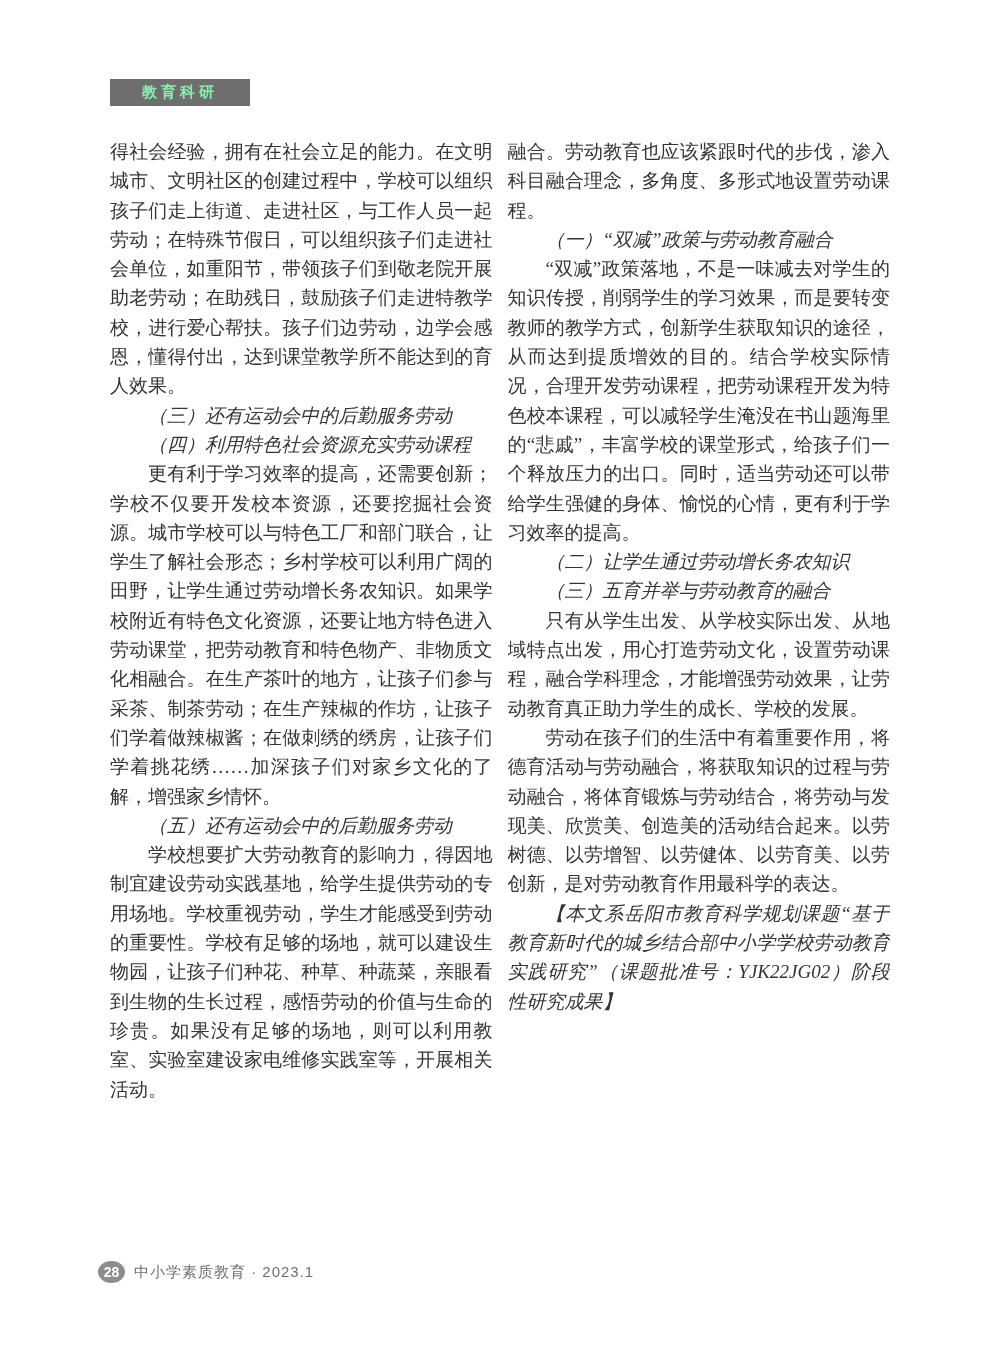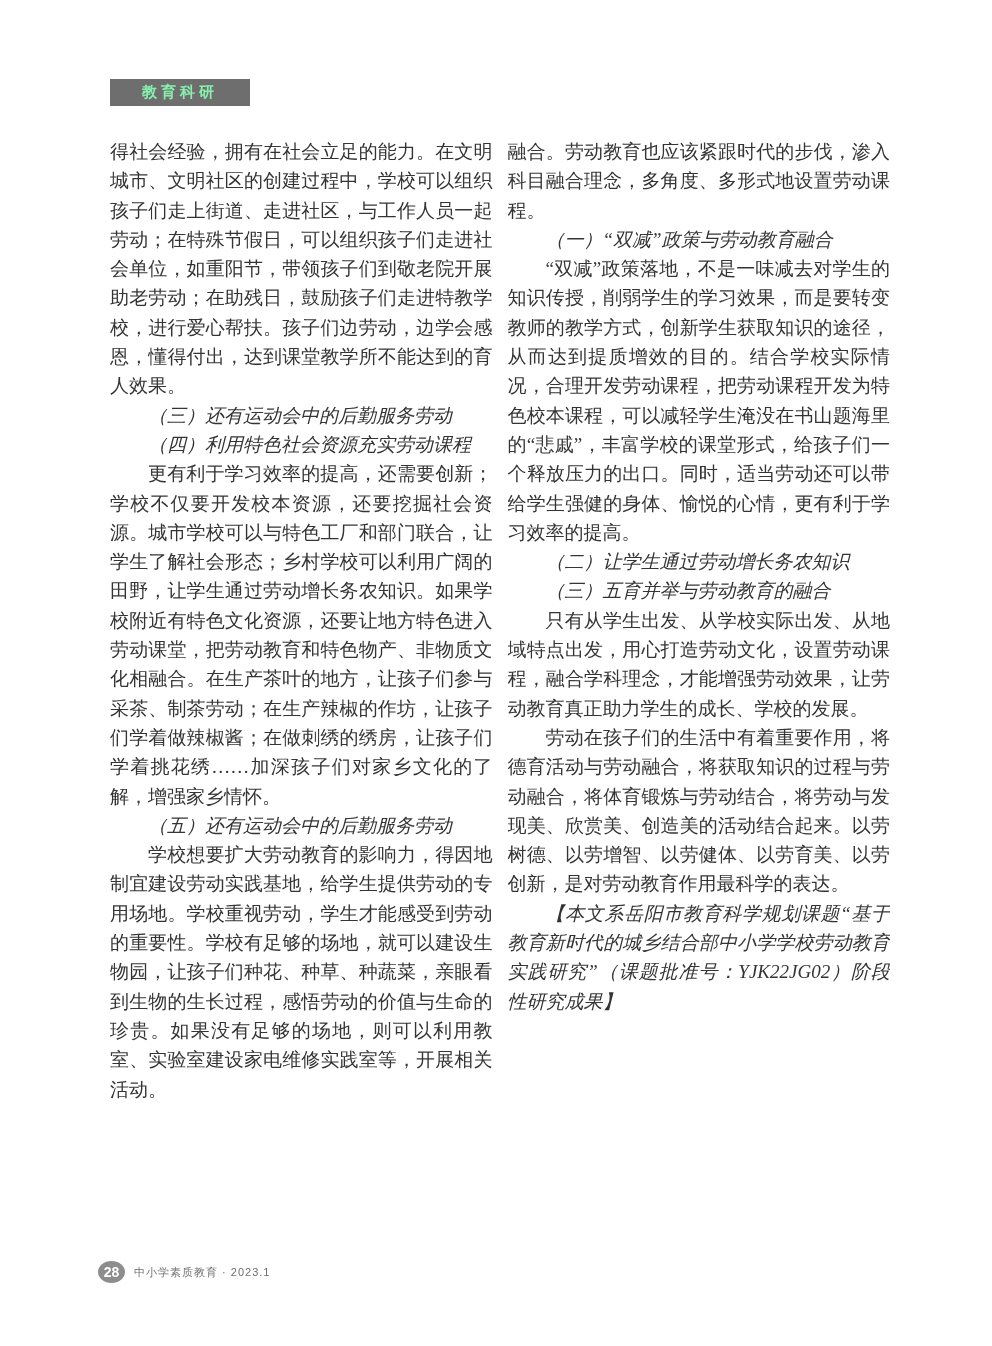--- a/index.html
+++ b/index.html
@@ -73,21 +73,21 @@
     width: 27px;
     height: 22px;
     border-radius: 50%;
     background: #8d8d8d;
     color: #ffffff;
     font-size: 14px;
     font-weight: bold;
   }
   .journal {
     color: #6f6f6f;
-    font-size: 11px;
+    font-size: 15px;
     letter-spacing: 1px;
   }
 </style>
 </head>
 <body>
 
 <div class="page">
   <div class="header-badge">教育科研</div>
 
   <div class="columns">

